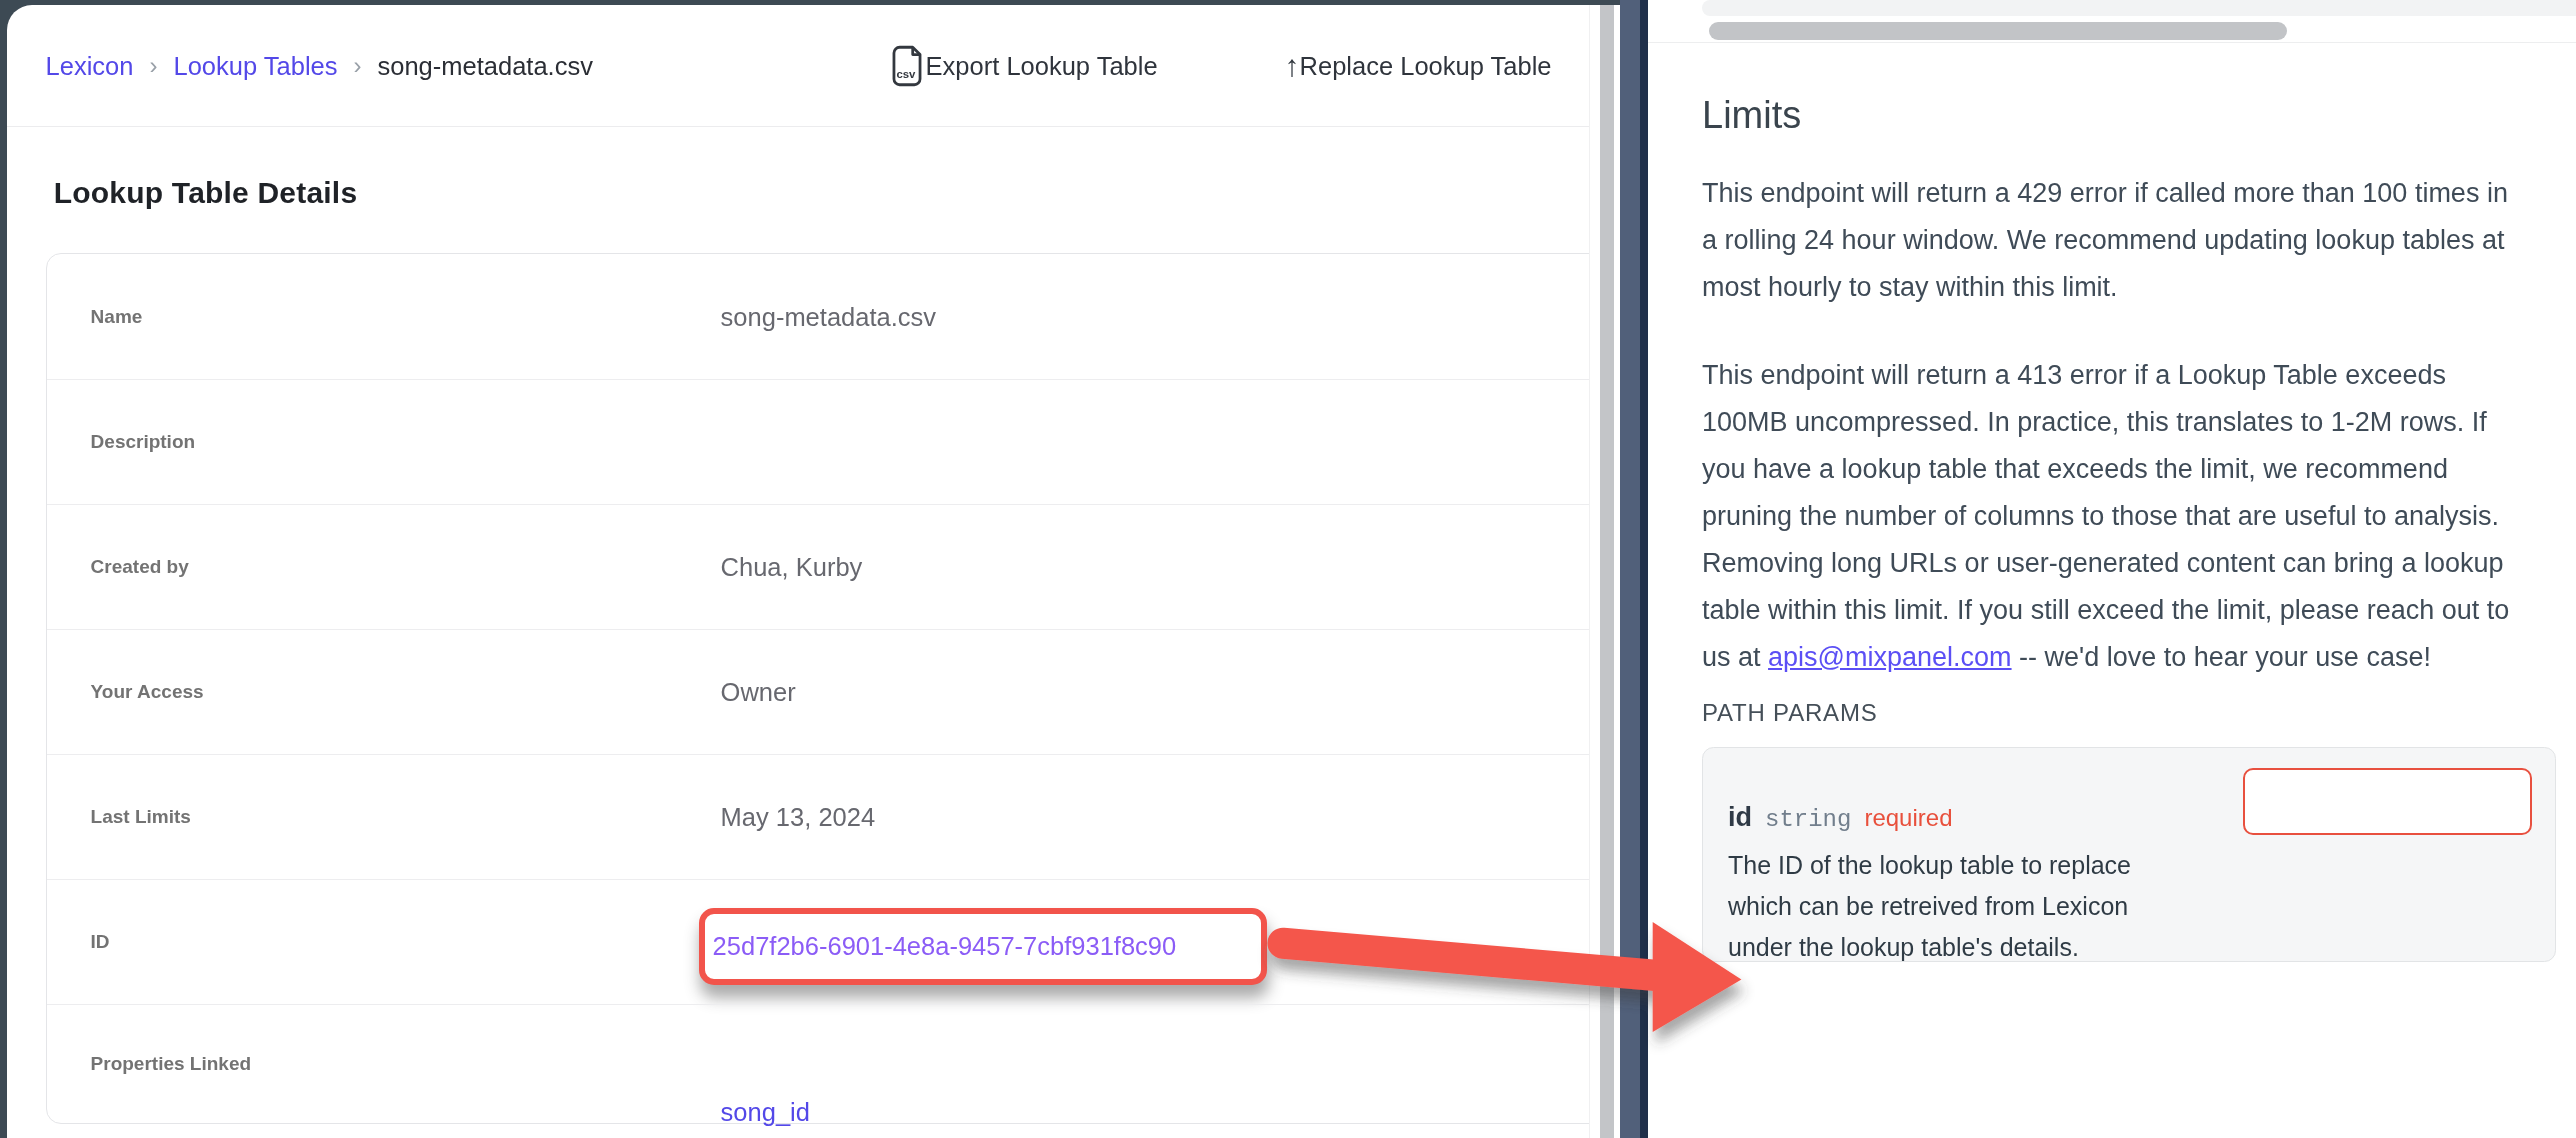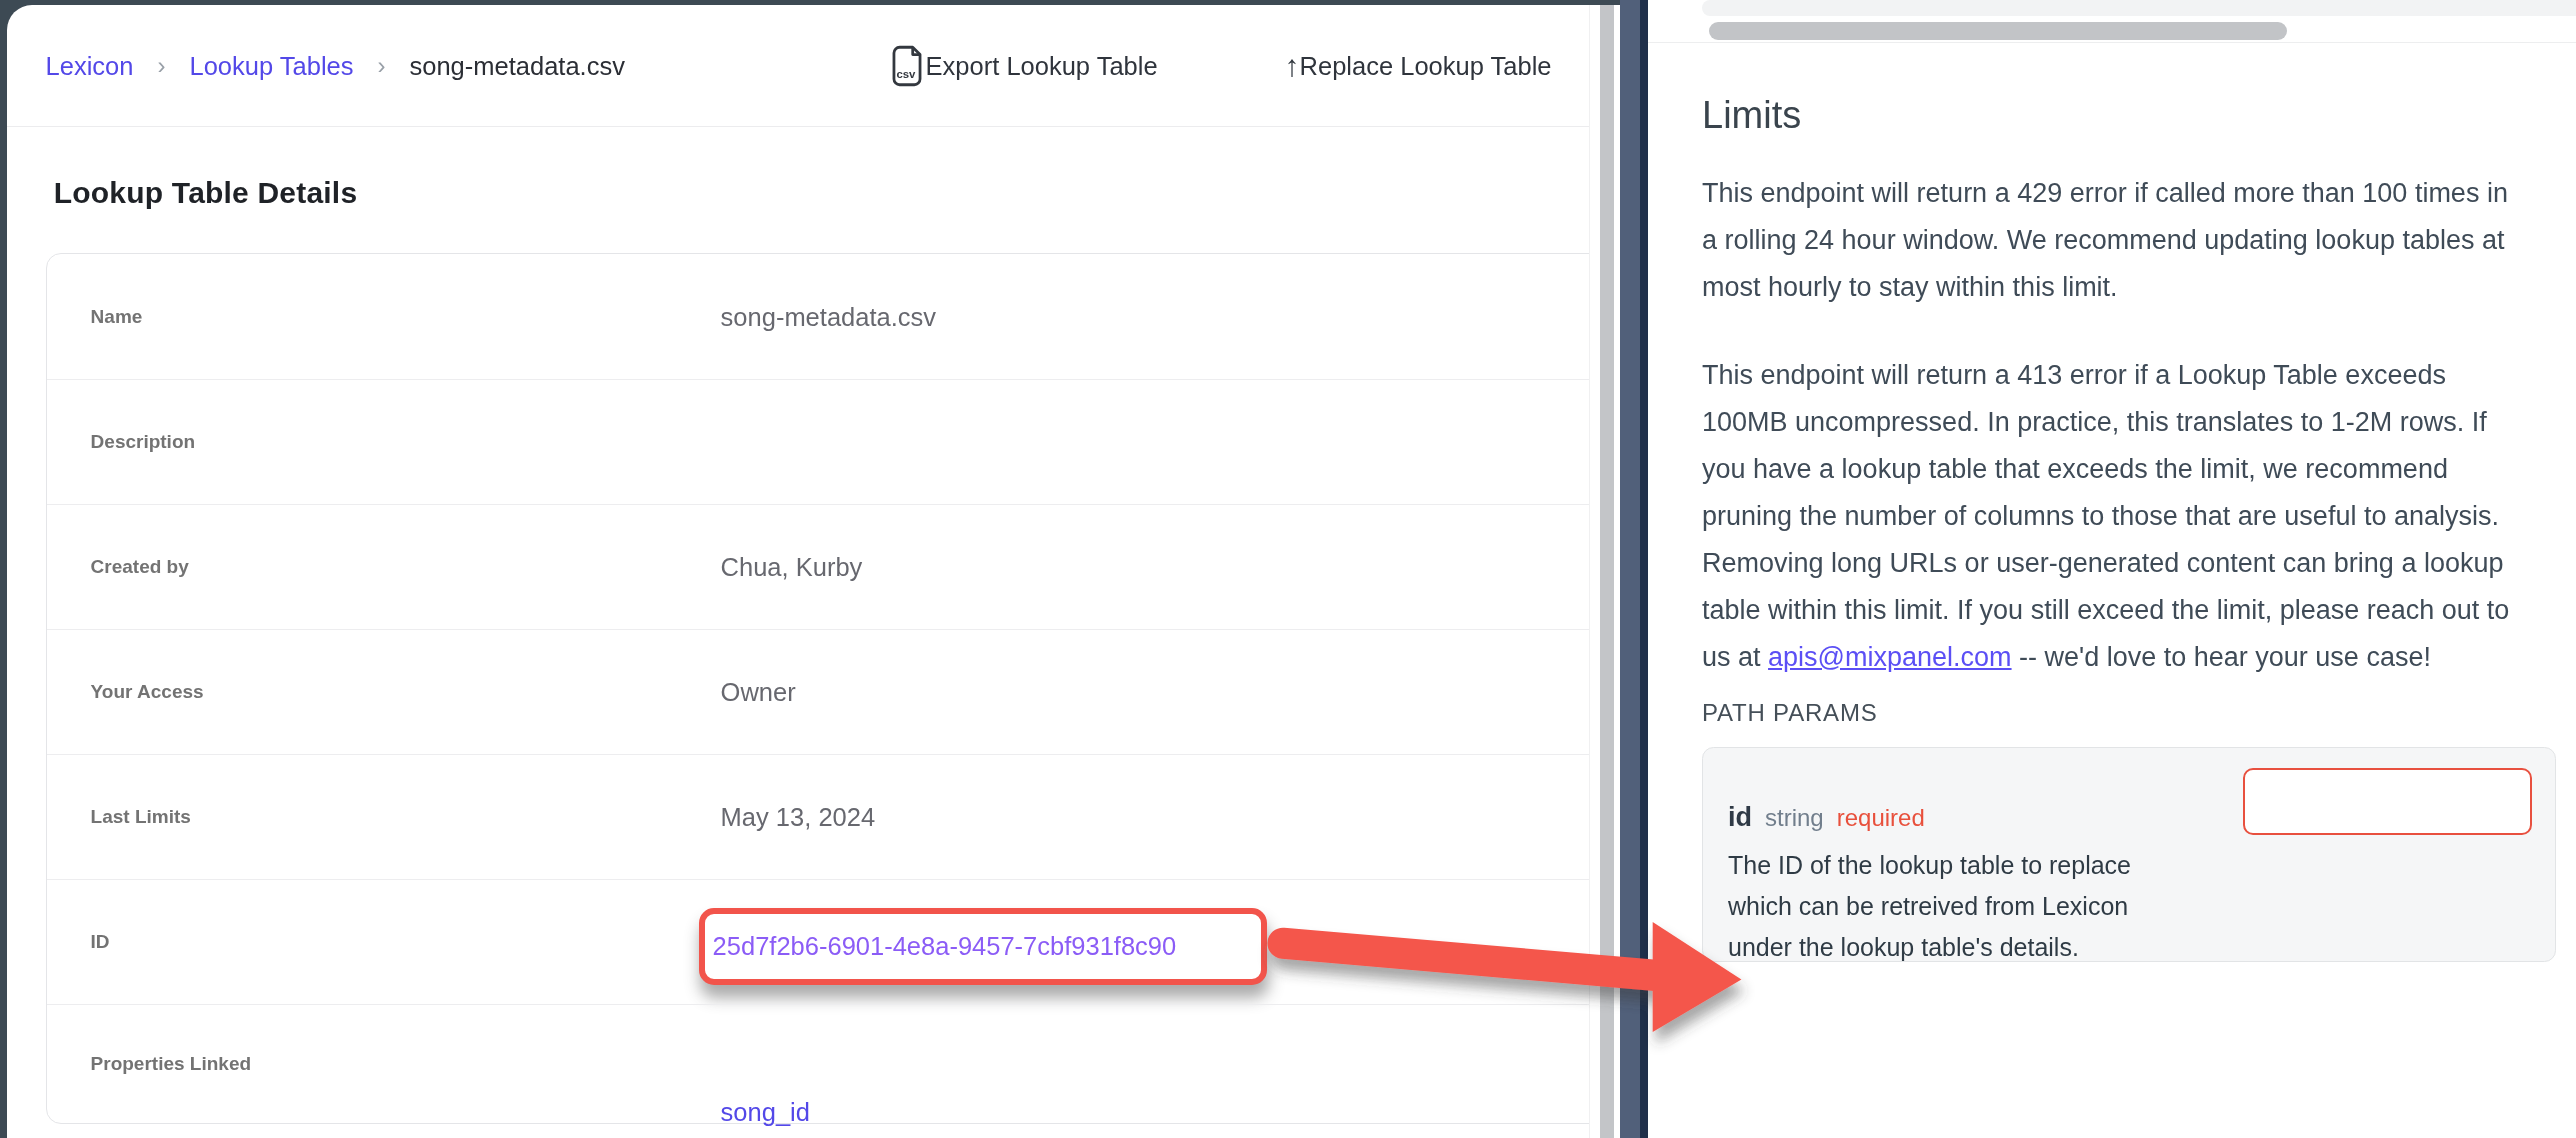--- a/index.html
+++ b/index.html
@@ -20,21 +20,21 @@
     border-top-left-radius: 25px;
     overflow: hidden;
   }
   .lp-header {
     position: relative;
     height: 122px;
     border-bottom: 1.6px solid #ececee;
   }
   .breadcrumb {
     position: absolute; left: 39px; top: 0; height: 122px;
-    display: flex; align-items: center; gap: 24px;
+    display: flex; align-items: center; gap: 16px;
     font-size: 25.5px; white-space: nowrap;
   }
   .crumb-link { color: #5348e8; cursor: pointer; }
   .crumb-sep { color: #99a0a8; font-size: 24px; }
   .crumb-current { color: #2b2e35; }
 
   .toolbar-btn {
     position: absolute; top: 0; height: 122px;
     display: flex; align-items: center; 
     font-size: 25.5px; font-weight: 500; color: #2f343c;
@@ -150,21 +150,21 @@
     width: 854px; height: 215px;
     background: #f5f6f7;
     border: 1.6px solid #e2e4e6;
     border-radius: 11.5px;
   }
   .param-head {
     position: absolute; left: 25px; top: 54px;
     display: flex; align-items: baseline; gap: 13px; white-space: nowrap;
   }
   .param-name { font-size: 27px; font-weight: 700; color: #2f3a46; }
-  .param-type { font-size: 24px; color: #717e8c; }
+  .param-type { font-size: 24px; color: #717e8c; font-family: Liberation Mono, monospace; }
   .param-required { font-size: 24px; color: #e8503c; }
   .param-desc {
     position: absolute; left: 25px; top: 97px;
     width: 448px;
     font-size: 25px; line-height: 41px; color: #2f3b45;
   }
   .param-input {
     position: absolute; right: 23px; top: 20px;
     width: 289px; height: 67px;
     background: #fff;

